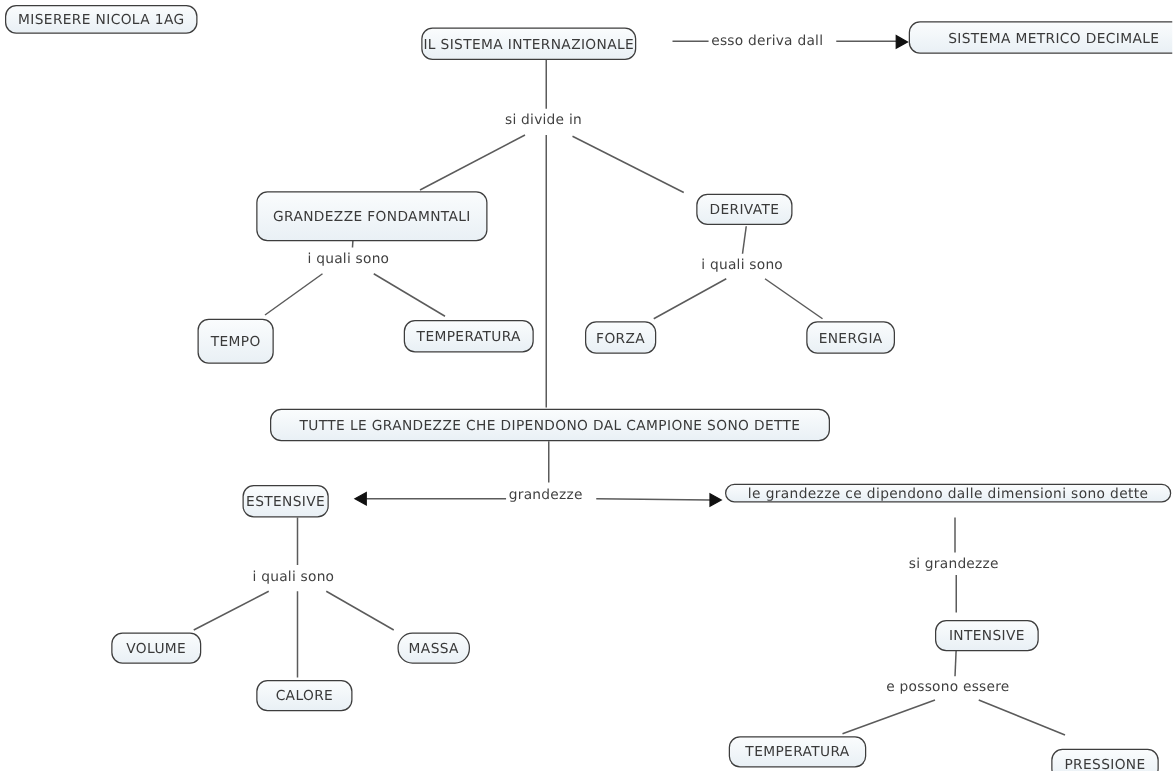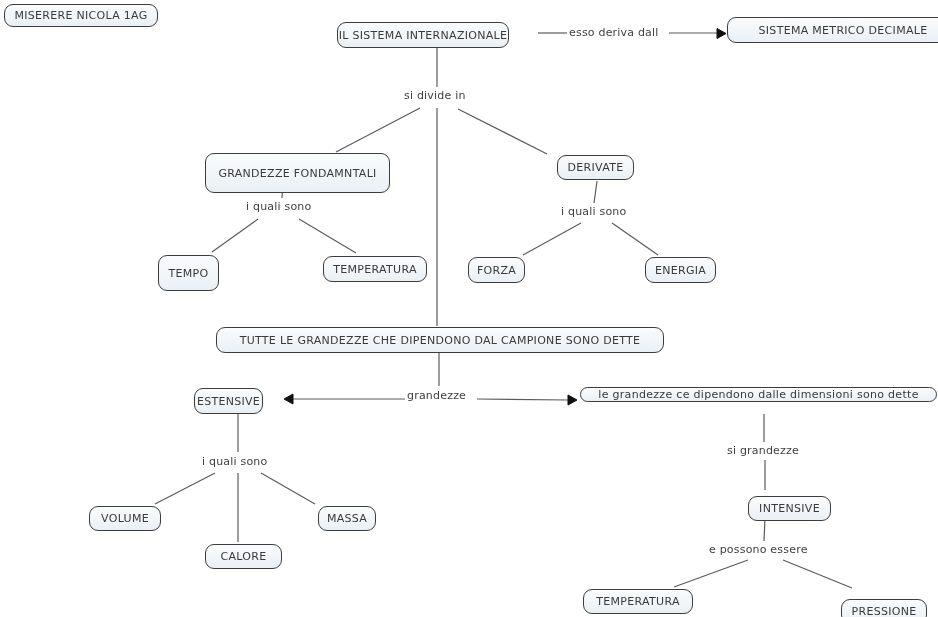--- a/index.html
+++ b/index.html
@@ -118,21 +118,21 @@
   <div class="node" style="left:216px; top:327px; width:448px; height:26px;">TUTTE LE GRANDEZZE CHE DIPENDONO DAL CAMPIONE SONO DETTE</div>
 
   <div class="node" style="left:194px; top:388px; width:69px; height:26px;">ESTENSIVE</div>
 
   <div class="node" style="left:580px; top:387px; width:357px; height:15px;">le grandezze ce dipendono dalle dimensioni sono dette</div>
 
   <div class="node" style="left:89px; top:506px; width:72px; height:25px;">VOLUME</div>
 
   <div class="node" style="left:205px; top:544px; width:77px; height:25px;">CALORE</div>
 
-  <div class="node" style="left:318px; top:506px; width:58px; height:25px;">MASSA</div>
+  <div class="node" style="left:318px; top:506px; width:58px; height:25px;border-radius:12px;">MASSA</div>
 
   <div class="node" style="left:724px; top:496px; width:83px; height:25px;margin-left:24px;">INTENSIVE</div>
 
   <div class="node" style="left:583px; top:589px; width:110px; height:25px;">TEMPERATURA</div>
 
   <div class="node" style="left:841px; top:599px; width:86px; height:25px;">PRESSIONE</div>
 
   <div class="link-label" style="left:567px; top:26px;">esso deriva dall</div>
 
   <div class="link-label" style="left:402px; top:89px;">si divide in</div>

